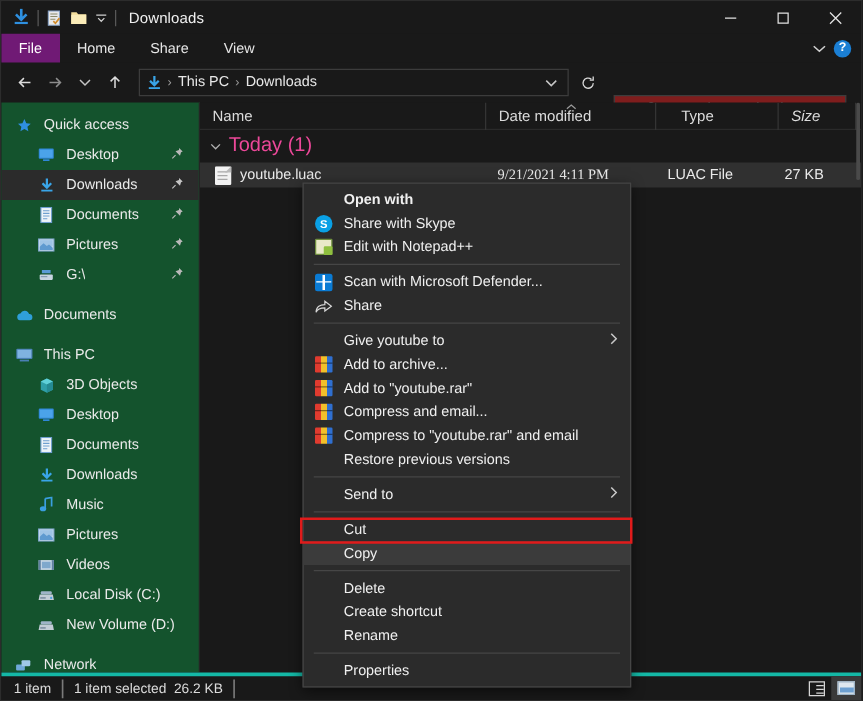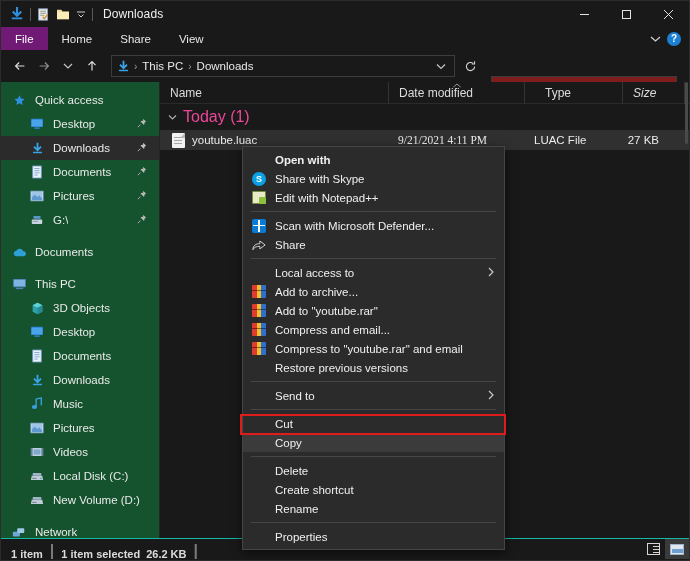--- a/index.html
+++ b/index.html
@@ -140,22 +140,22 @@
             position: relative; }
   .winrar::after { content:""; position:absolute; left:0; top:5px; width:14px; height:1px;
                    background: rgba(0,0,0,.45); }
   .npp { width: 14px; height: 13px; background: #e9e9c8; border: 1px solid #6f8f3f;
          border-radius: 1px; position: relative; }
   .npp::after { content:""; position:absolute; right:-1px; bottom:-1px; width:7px; height:7px;
                 background:#8fbf3f; border-radius:1px; }
 
   
   .statusbar { position: absolute; left: 0; right: 0; bottom: 0; height: 22px;
-               background: #191919; border-top: 1px solid #14b8a6; display: flex;
-               align-items: flex-end; padding-left: 10px; font-weight: bold; }
+               background: #191919; border-top: 3px solid #14b8a6; display: flex;
+               align-items: center; padding-left: 10px; }
   .status-text { font-size: 11px; color: #dcdcdc; }
   .status-sep { color: #7a7a7a; margin: 0 7px; }
   .viewbtns { margin-left: auto; display: flex; align-items: center; height: 22px; }
   .vbtn { width: 24px; height: 20px; display: flex; align-items: center;
           justify-content: center; }
   .vbtn.active { background: #3a3a3a; }
   .details-glyph { width: 13px; height: 12px; border: 1px solid #d6d6d6; position: relative;
                    display: block; }
   .details-glyph i { position: absolute; left: 5px; width: 6px; height: 1px; background: #d6d6d6; }
   .icons-glyph { width: 14px; height: 11px; background: #dfe7ee; border: 1px solid #9fb4c6;
@@ -605,21 +605,21 @@
             <path d="M1 13c0-5 4-7 8-7V3l6 4.5L9 12V9c-4 0-7 1.5-8 4z" fill="none" stroke="#d6d6d6" stroke-width="1.1"></path>
           </svg>
       </span>
       <span class="mi-label">Share</span>
     </div>
 
     <div class="msep"></div>
 
     <div class="mi">
       <span class="mi-noicon"></span>
-      <span class="mi-label">Local access to</span>
+      <span class="mi-label">Give youtube to</span>
       <span class="submenu-arrow">
         <svg width="6" height="10" viewBox="0 0 6 10">
             <path d="M1 1l4 4-4 4" stroke="#c8c8c8" stroke-width="1.2" fill="none"></path>
           </svg>
       </span>
     </div>
 
     <div class="mi">
       <span class="mi-icon">
           <span class="winrar"></span>

